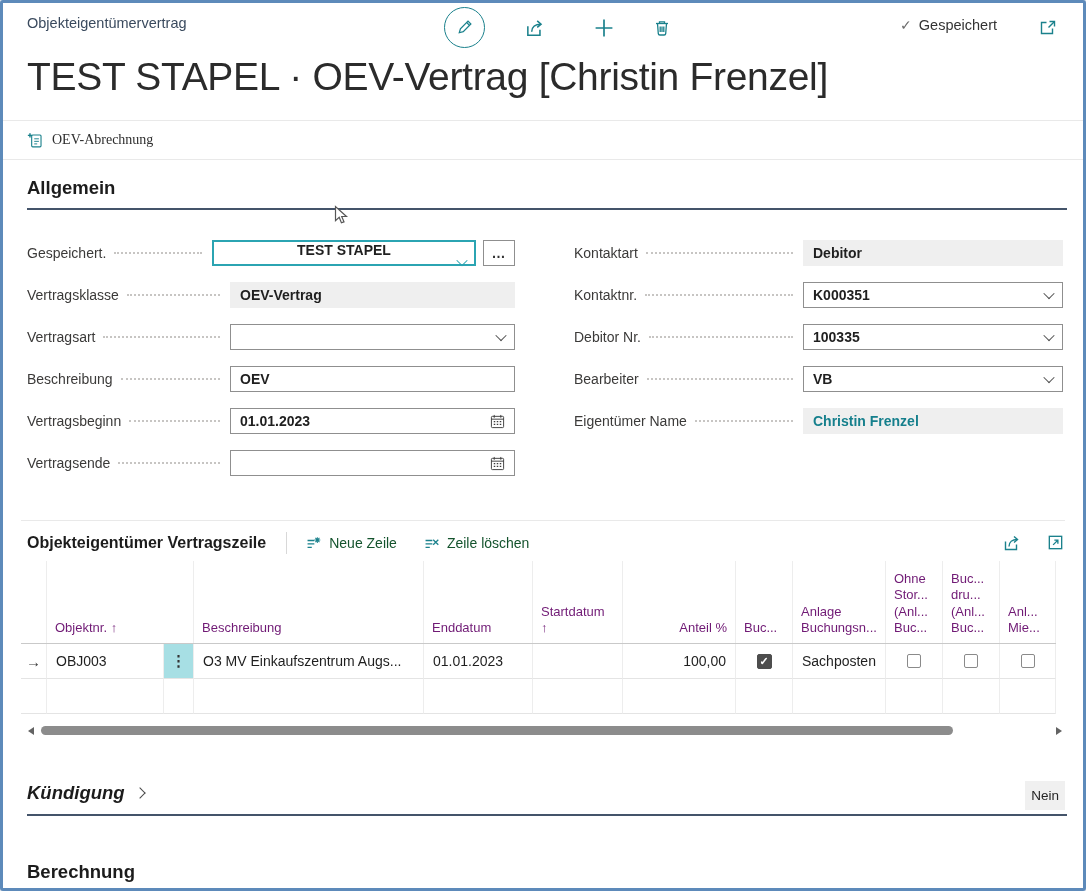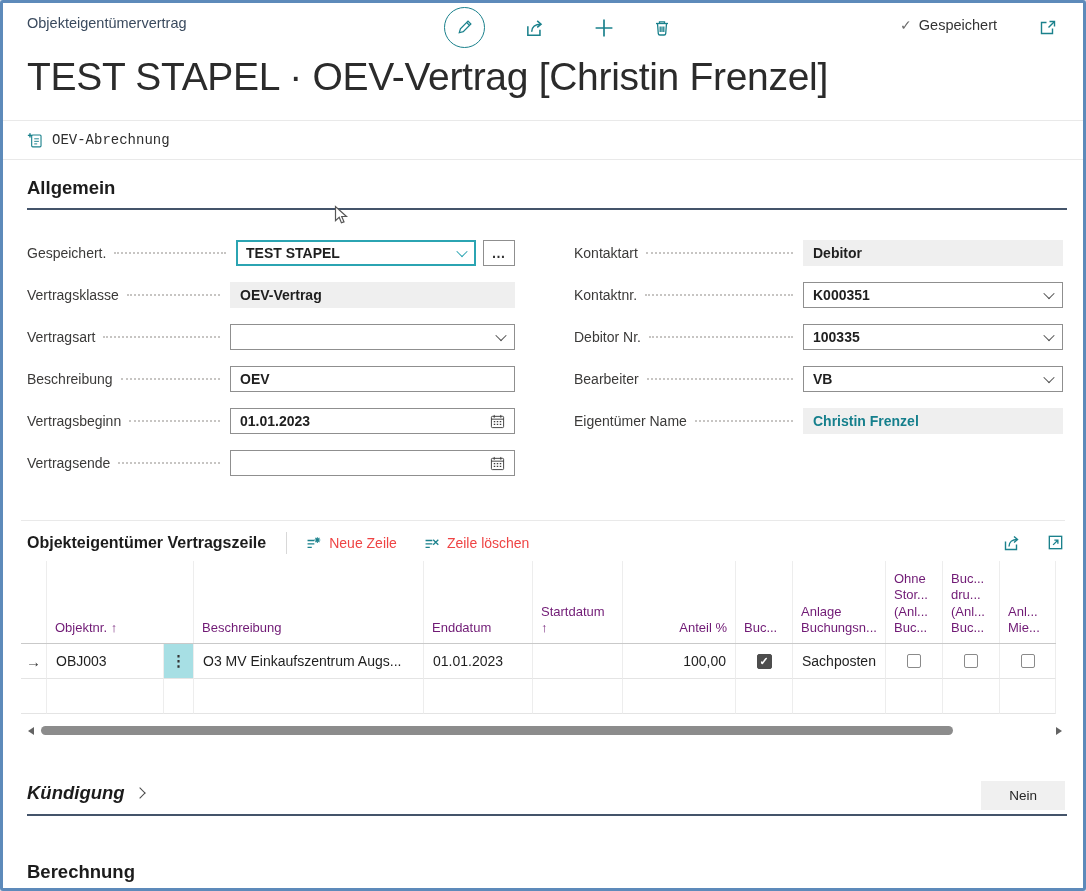--- a/index.html
+++ b/index.html
@@ -17,47 +17,47 @@
   .plus-top { left: 588px; top: 12px; width: 26px; height: 26px; }
   .trash-top { left: 648px; top: 13px; width: 22px; height: 24px; }
   .saved { position: absolute; right: 86px; top: 14px; font-size: 14.5px; color: #333; display: flex; gap: 7px; align-items: center; }
   .saved .chk { color: #6b6b6b; font-size: 14px; }
   .open-top { right: 24px; top: 14px; width: 22px; height: 22px; }
   
   .page-title { position: absolute; left: 24px; top: 52px; font-size: 39px; font-weight: 300; letter-spacing: -0.3px; color: #2b2b2b; white-space: nowrap; }
   
   .hairline { position: absolute; left: 0; right: 0; height: 1px; background: #e9e9e9; }
   .actionbar { position: absolute; left: 0; right: 0; top: 118px; height: 39px; border-bottom: 1px solid #e9e9e9; display: flex; align-items: center; padding-left: 24px; }
-  .action-item { display: flex; align-items: center; gap: 8px; font-size: 14px; color: #2e2e2e; cursor: pointer; background: none; border: none; font-family: Liberation Mono, monospace; }
+  .action-item { display: flex; align-items: center; gap: 8px; font-size: 14px; color: #2e2e2e; cursor: pointer; background: none; border: none; font-family: Liberation Serif, serif; }
   
   .sec-title { position: absolute; left: 24px; font-size: 18.5px; font-weight: 700; color: #1c1c1c; cursor: pointer; }
   .sec-rule { position: absolute; left: 24px; right: 16px; height: 2px; background: #44546a; }
   
   .fcol { position: absolute; top: 237px; }
   .fcol.left { left: 24px; width: 488px; }
   .fcol.right { left: 571px; width: 489px; }
   .frow { display: flex; align-items: center; height: 26px; margin-bottom: 16px; }
   .flabel { font-size: 14px; color: #3b3a39; white-space: nowrap; }
   .leader { flex: 1; height: 0; border-bottom: 2px dotted #c7c5c3; margin: 0 10px 0 8px; }
   .ctl { height: 26px; border: 1px solid #8f8f8f; background: #fff; display: flex; align-items: center; padding: 0 9px; font-size: 14px; font-weight: 600; color: #1f1f1f; flex-shrink: 0; }
   .fcol.left .ctl { width: 285px; }
   .fcol.right .ctl { width: 260px; }
-  .fcol.left .ctl.short { width: 240px; }
+  .fcol.left .ctl.short { width: 264px; flex-direction: column; }
   .ctl.readonly { border-color: transparent; background: #efefef; }
   .ctl .link { color: #157f8c; cursor: pointer; }
   .ctl.focused { border: 2px solid #2ba4b2; padding: 0 8px; }
   .chev { width: 8px; height: 8px; border-right: 1.5px solid #4f4f4f; border-bottom: 1.5px solid #4f4f4f; transform: rotate(45deg) translate(-1px,-1px); margin-left: auto; flex-shrink: 0; cursor: pointer; }
   .ctl.focused .chev { border-color: #2ba4b2; }
   .cal { margin-left: auto; flex-shrink: 0; cursor: pointer; display: flex; }
   .assist { width: 32px; height: 26px; margin-left: 7px; border: 1px solid #8f8f8f; background: #fff; font-size: 14px; font-weight: 700; color: #333; letter-spacing: 1px; cursor: pointer; flex-shrink: 0; font-family: inherit; line-height: 18px; }
   
   .part-caption { position: absolute; left: 24px; right: 18px; top: 525px; height: 30px; display: flex; align-items: center; }
   .part-title { font-size: 16px; font-weight: 700; color: #1c1c1c; }
   .vdiv { width: 1px; height: 22px; background: #d8d8d8; margin: 0 18px 0 20px; }
-  .part-act { display: flex; align-items: center; gap: 7px; font-size: 14px; color: #ef4444; margin-right: 26px; background: none; border: none; cursor: pointer; font-family: inherit; }
+  .part-act { display: flex; align-items: center; gap: 7px; font-size: 14px; color: #14532d; margin-right: 26px; background: none; border: none; cursor: pointer; font-family: inherit; }
   .part-icons { margin-left: auto; display: flex; gap: 24px; color: #1a818c; }
   .part-icons span { cursor: pointer; display: flex; }
   
   .tgrid { display: grid; grid-template-columns: 26px 117px 30px 230px 109px 90px 113px 57px 93px 57px 57px 56px; position: absolute; left: 18px; width: 1035px; }
   .thead { top: 558px; height: 83px; border-bottom: 1px solid #c9c9c9; }
   .thead .hc { display: flex; align-items: flex-end; padding: 4px 8px 7px; font-size: 13px; color: #701a75; white-space: pre-line; line-height: 1.25; border-right: 1px solid #ededed; }
   .hc.span2 { grid-column: span 2; }
   .hc.num { justify-content: flex-end; text-align: right; }
   .trow { height: 35px; }
   .r1 { top: 641px; } .r2 { top: 676px; }
@@ -71,21 +71,21 @@
   .cb.on::after { content: "✓"; color: #fff; font-size: 11px; font-weight: 700; line-height: 1; }
   
   .hscroll { position: absolute; left: 18px; right: 18px; top: 722px; height: 13px; }
   .hs-arrow { position: absolute; top: 2px; width: 0; height: 0; border-top: 4.5px solid transparent; border-bottom: 4.5px solid transparent; cursor: pointer; }
   .hs-arrow.l { left: 7px; border-right: 6px solid #636363; }
   .hs-arrow.r { right: 3px; border-left: 6px solid #636363; }
   .hs-thumb { position: absolute; left: 20px; top: 1px; width: 912px; height: 9px; border-radius: 5px; background: #8c8c8c; cursor: grab; }
   
   .kuend-title { top: 779px; display: flex; align-items: center; font-style: italic; }
   .chev-right { width: 8px; height: 8px; border-top: 1.7px solid #4a4a4a; border-right: 1.7px solid #4a4a4a; transform: rotate(45deg); display: inline-block; margin-left: 11px; }
-  .nein-btn { position: absolute; right: 18px; top: 778px; height: 29px; padding: 0 28px; background: #f0f0f0; border: none; font-size: 13.5px; color: #262626; cursor: pointer; font-family: inherit; }
+  .nein-btn { position: absolute; right: 18px; top: 778px; height: 29px; padding: 0 6px; background: #f0f0f0; border: none; font-size: 13.5px; color: #262626; cursor: pointer; font-family: inherit; }
   .ber-title { top: 858px; }
   .cursor-svg { position: absolute; left: 331px; top: 202px; pointer-events: none; }
   svg { display: block; }
 </style>
 </head>
 <body>
 
 <div class="page">
 
   <span class="breadcrumb">Objekteigentümervertrag</span>

